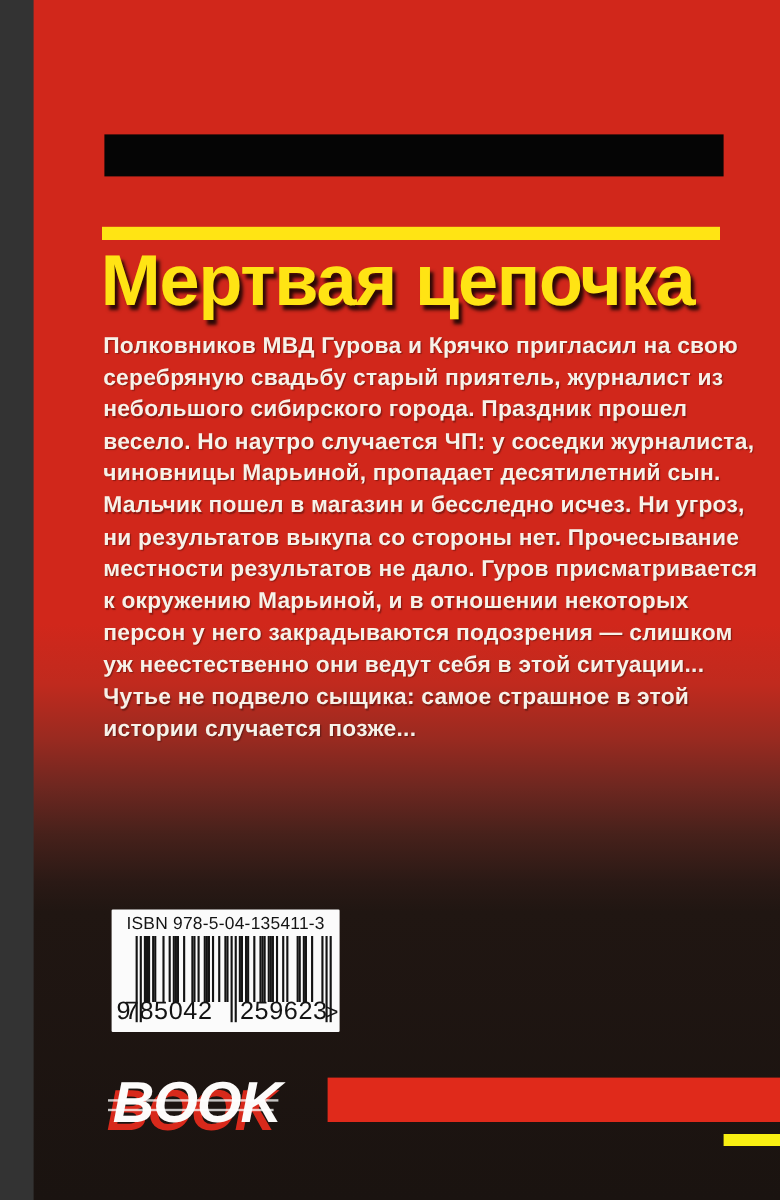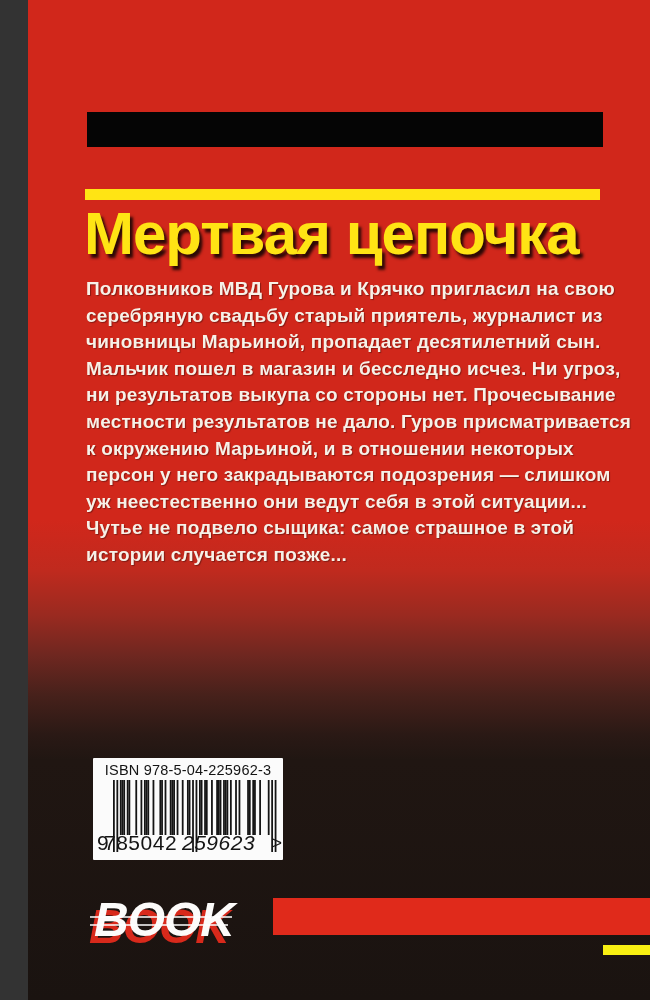--- a/index.html
+++ b/index.html
@@ -57,21 +57,21 @@
   .bars{
     position:absolute;left:0;top:22px;
   }
   .bc-digits{
     position:absolute;left:0;top:74px;width:100%;height:22px;
     color:#141414;font-size:21px;font-weight:normal;
   }
   .bc-digits span{position:absolute;top:0;line-height:22px;}
   .bc-d0{left:4px;}
   .bc-g1{left:11px;width:66px;text-align:center;letter-spacing:0.5px;}
-  .bc-g2{left:89px;width:66px;text-align:right;letter-spacing:0.5px;font-style:italic;}
+  .bc-g2{left:107px;width:66px;text-align:right;letter-spacing:0.5px;}
   .bc-gt{right:1px;font-size:18px;top:1px;}
   .logo{
     position:absolute;left:62px;top:868px;width:150px;height:72px;
   }
   .logo-pocket{
     position:absolute;left:10px;top:2px;
     color:#f4f3f1;font-size:24px;letter-spacing:10px;
     white-space:nowrap;
   }
   .logo-book{
@@ -103,33 +103,35 @@
 
   <div class="top-black-bar"></div>
 
   <div class="yellow-rule"></div>
 
   <h1 class="title">Мертвая цепочка</h1>
 
   <div class="description">
       <div class="desc-line">Полковников МВД Гурова и Крячко пригласил на свою</div>
       <div class="desc-line">серебряную свадьбу старый приятель, журналист из</div>
+      <div class="desc-line">небольшого сибирского города. Праздник прошел</div>
+      <div class="desc-line">весело. Но наутро случается ЧП: у соседки журналиста,</div>
       <div class="desc-line">чиновницы Марьиной, пропадает десятилетний сын.</div>
       <div class="desc-line">Мальчик пошел в магазин и бесследно исчез. Ни угроз,</div>
       <div class="desc-line">ни результатов выкупа со стороны нет. Прочесывание</div>
       <div class="desc-line">местности результатов не дало. Гуров присматривается</div>
       <div class="desc-line">к окружению Марьиной, и в отношении некоторых</div>
       <div class="desc-line">персон у него закрадываются подозрения — слишком</div>
       <div class="desc-line">уж неестественно они ведут себя в этой ситуации...</div>
       <div class="desc-line">Чутье не подвело сыщика: самое страшное в этой</div>
       <div class="desc-line">истории случается позже...</div>
     </div>
 
   <div class="barcode-box">
-    <div class="isbn-label">ISBN 978-5-04-225962-3</div>
+    <div class="isbn-label">ISBN 978-5-04-135411-3</div>
     <svg class="bars" width="190" height="72" id="bc-svg">
         <rect x="20.00" y="0" width="1.78" height="72" fill="#141414"></rect>
         <rect x="23.44" y="0" width="1.78" height="72" fill="#141414"></rect>
         <rect x="26.88" y="0" width="1.78" height="55" fill="#141414"></rect>
         <rect x="28.60" y="0" width="1.78" height="55" fill="#141414"></rect>
         <rect x="30.32" y="0" width="1.78" height="55" fill="#141414"></rect>
         <rect x="33.76" y="0" width="1.78" height="55" fill="#141414"></rect>
         <rect x="35.48" y="0" width="1.78" height="55" fill="#141414"></rect>
         <rect x="42.36" y="0" width="1.78" height="55" fill="#141414"></rect>
         <rect x="47.52" y="0" width="1.78" height="55" fill="#141414"></rect>

